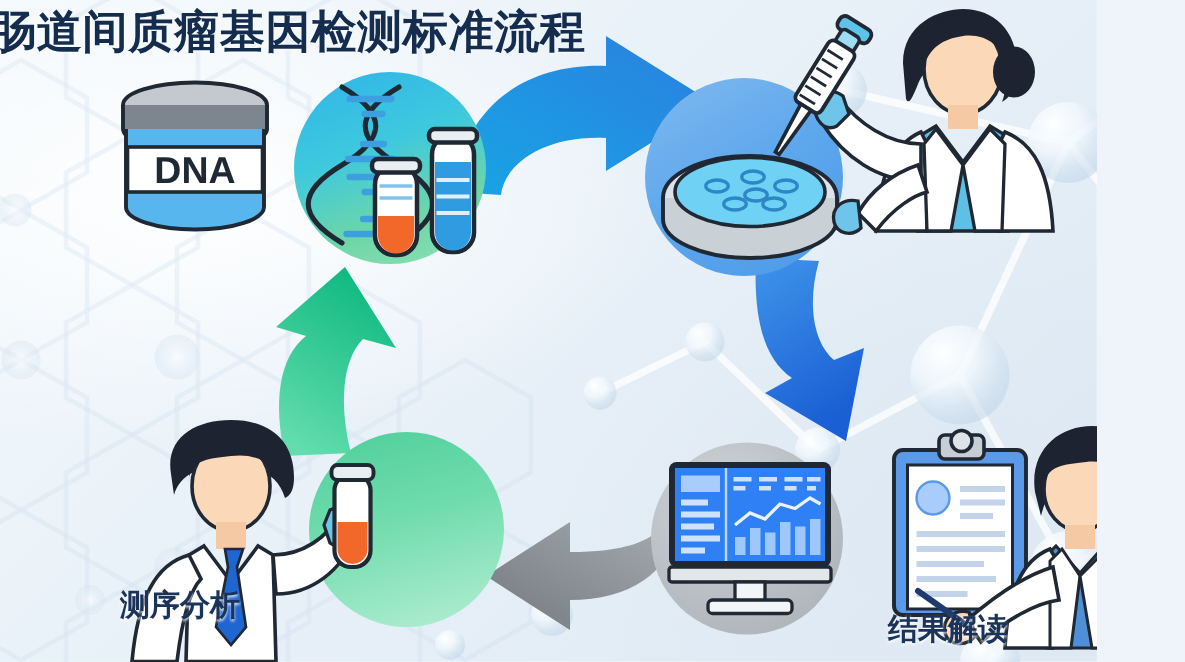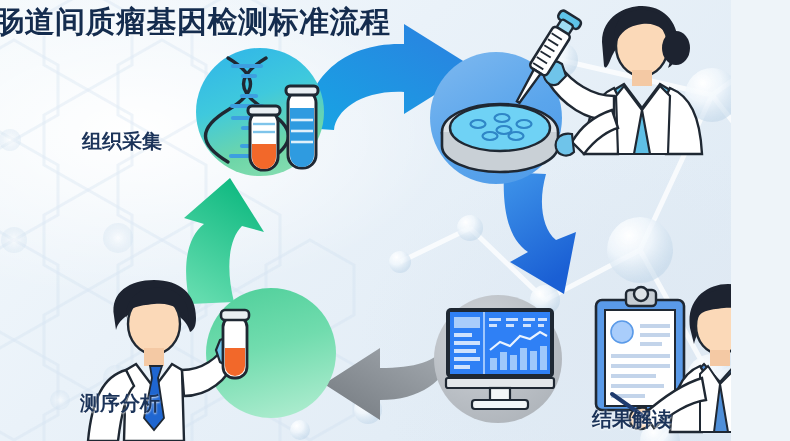--- a/index.html
+++ b/index.html
@@ -190,21 +190,29 @@
       <path d="M18,128 C10,92 14,62 32,48 L12,42 L58,2 L92,56 L70,50
                C56,64 54,94 62,126 Z" fill="url(#gLeft)"></path>
     </svg>
   </div>
 
   <div class="medallion" id="circle-dna"></div>
   <div class="medallion" id="circle-dish"></div>
   <div class="medallion" id="circle-screen"></div>
   <div class="medallion" id="circle-pcr"></div>
 
-  <div class="node-label" style="left:82px; top:128px;">组织采集</div>
+  <div class="art" style="left:72px; top:52px;">
+    <svg width="116" height="104" viewBox="0 0 116 104">
+      <ellipse cx="58" cy="18" rx="48" ry="15" fill="#c3c9cf" stroke="#1f2833" stroke-width="2.6"></ellipse>
+      <path d="M10,18 L10,34 a48,14 0 0 0 96,0 L106,18" fill="#7d868f" stroke="#1f2833" stroke-width="2.6"></path>
+      <path d="M12,34 L12,86 a46,15 0 0 0 92,0 L104,34" fill="#58b6ef" stroke="#1f2833" stroke-width="2.6"></path>
+      <rect x="13" y="46" width="90" height="30" fill="#ffffff" stroke="#1f2833" stroke-width="2.4"></rect>
+      <text x="58" y="70" text-anchor="middle" font-family="'Liberation Sans',sans-serif" font-size="25" font-weight="700" fill="#1f2833">DNA</text>
+    </svg>
+  </div>
 
   <div class="art" style="left:200px; top:52px;">
     <svg width="122" height="122" viewBox="0 0 122 122">
 
       <g stroke="#1f2833" stroke-width="3.4" fill="none" stroke-linecap="round">
         <path d="M28,6 C58,24 58,40 28,58 C-2,76 -2,92 28,110"></path>
         <path d="M66,6 C36,24 36,40 66,58 C96,76 96,92 66,110"></path>
       </g>
       <g stroke="#3d9fe0" stroke-width="4.2" stroke-linecap="round">
         <line x1="33" y1="14" x2="61" y2="14"></line>

